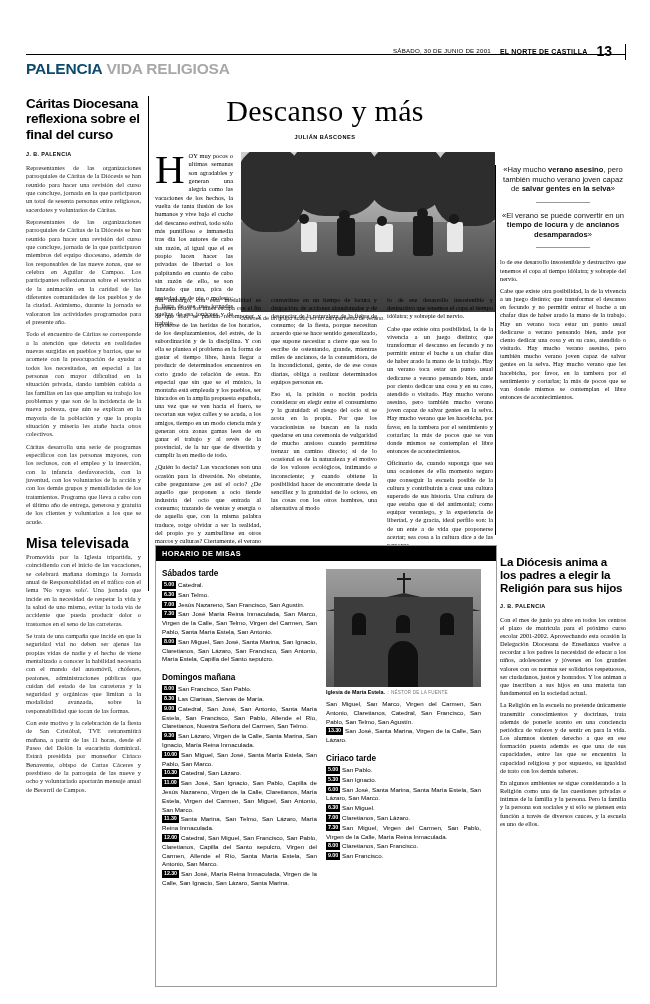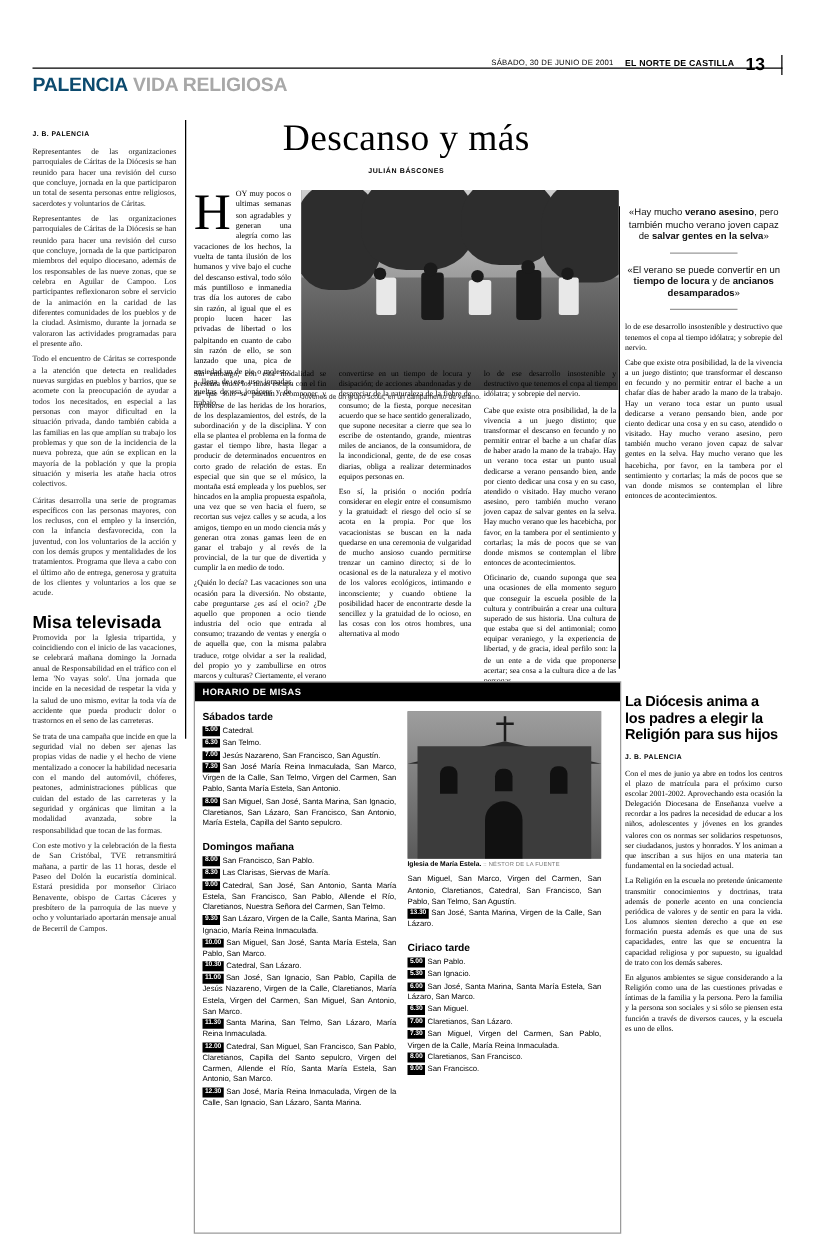--- a/index.html
+++ b/index.html
@@ -105,20 +105,21 @@
     <div class="mast-title">
       <span class="sec">PALENCIA</span><span class="sub">VIDA RELIGIOSA</span>
     </div>
   </div>
 
   <div class="vrule" style="left:148px;top:96px;height:495px;"></div>
   <div class="vrule" style="left:495px;top:165px;height:370px;"></div>
   <div class="vrule" style="left:495px;top:555px;height:420px;"></div>
 
   <div class="col-left">
+    <div class="kicker-head">Cáritas Diocesana reflexiona sobre el final del curso</div>
     <div class="byline">J. B. PALENCIA</div>
     <div class="body-txt">
       <p>Representantes de las organizaciones parroquiales de Cáritas de la Diócesis se han reunido para hacer una revisión del curso que concluye, jornada en la que participaron un total de sesenta personas entre religiosos, sacerdotes y voluntarios de Cáritas.</p>
       <p>Representantes de las organizaciones parroquiales de Cáritas de la Diócesis se han reunido para hacer una revisión del curso que concluye, jornada de la que participaron miembros del equipo diocesano, además de los responsables de las nueve zonas, que se celebra en Aguilar de Campoo. Los participantes reflexionaron sobre el servicio de la animación en la caridad de las diferentes comunidades de los pueblos y de la ciudad. Asimismo, durante la jornada se valoraron las actividades programadas para el presente año.</p>
       <p>Todo el encuentro de Cáritas se corresponde a la atención que detecta en realidades nuevas surgidas en pueblos y barrios, que se acomete con la preocupación de ayudar a todos los necesitados, en especial a las personas con mayor dificultad en la situación privada, dando también cabida a las familias en las que amplían su trabajo los problemas y que son de la incidencia de la nueva pobreza, que aún se explican en la mayoría de la población y que la propia situación y miseria les atañe hacia otros colectivos.</p>
       <p>Cáritas desarrolla una serie de programas específicos con las personas mayores, con los reclusos, con el empleo y la inserción, con la infancia desfavorecida, con la juventud, con los voluntarios de la acción y con los demás grupos y mentalidades de los tratamientos. Programa que lleva a cabo con el último año de entrega, generosa y gratuita de los clientes y voluntarios a los que se acude.</p>
     </div>
     <div class="subhead">Misa televisada</div>
     <div class="body-txt" style="margin-top:2px;">
       <p>Promovida por la Iglesia tripartida, y coincidiendo con el inicio de las vacaciones, se celebrará mañana domingo la Jornada anual de Responsabilidad en el tráfico con el lema 'No vayas solo'. Una jornada que incide en la necesidad de respetar la vida y la salud de uno mismo, evitar la toda vía de accidente que pueda producir dolor o trastornos en el seno de las carreteras.</p>

